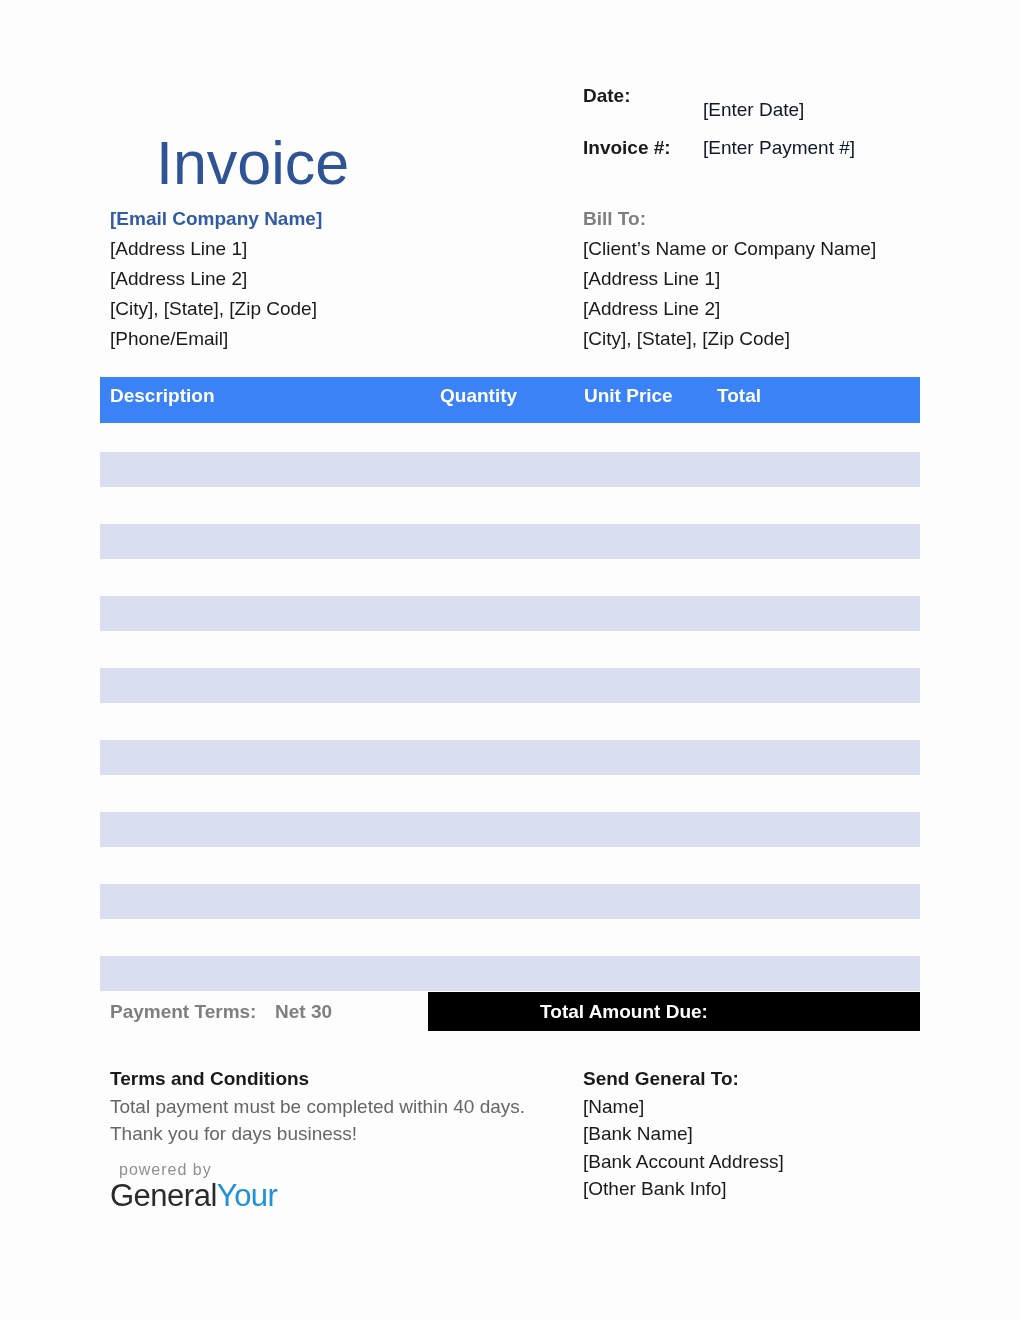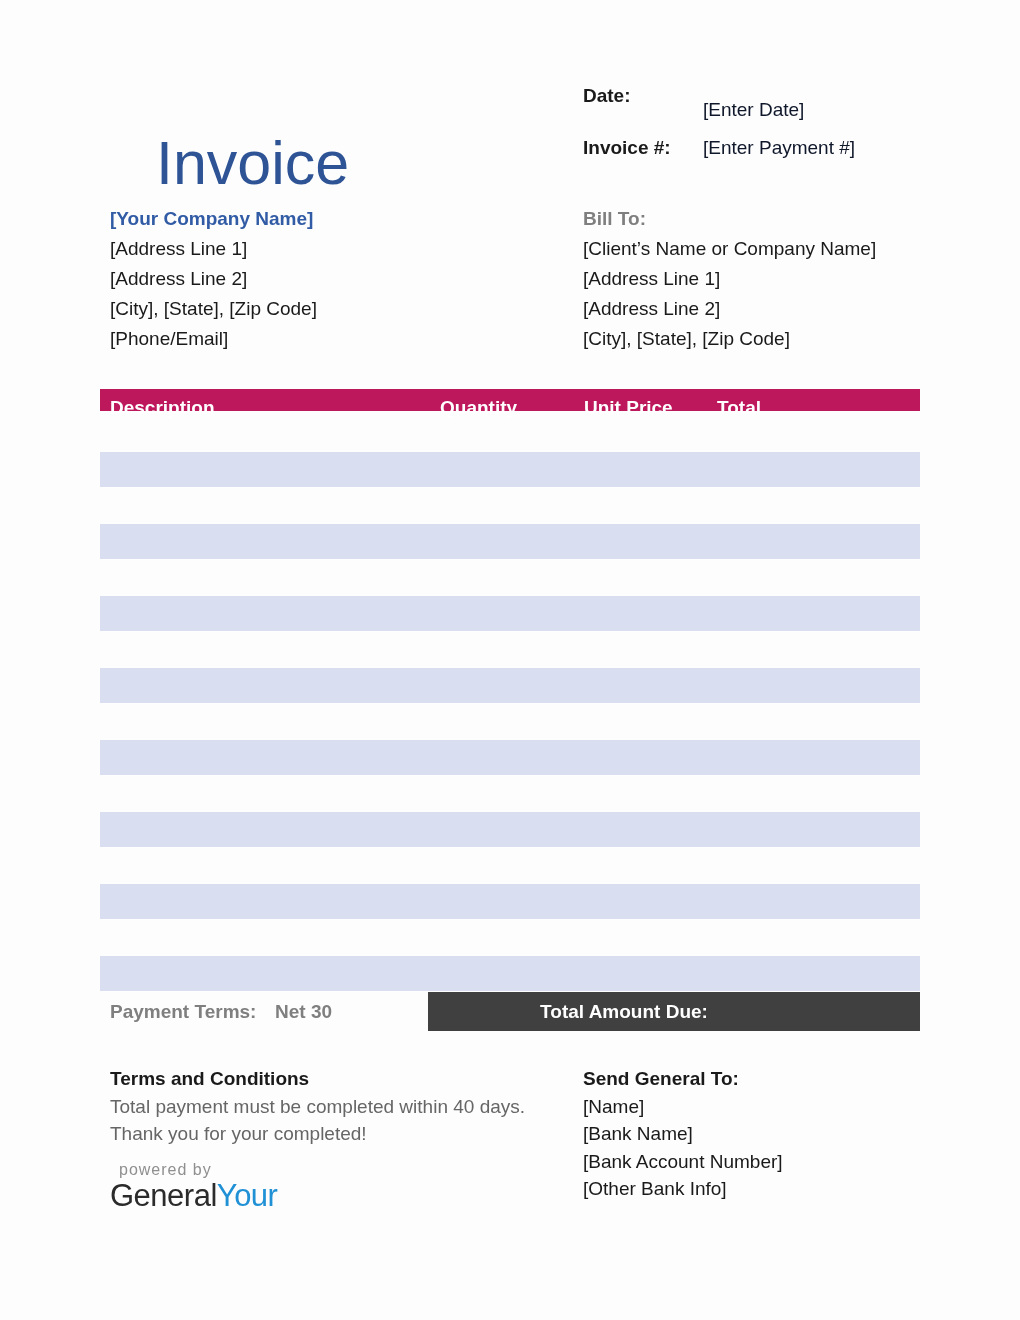--- a/index.html
+++ b/index.html
@@ -39,24 +39,24 @@
     font-size:19px;
     line-height:30px;
     color:#1a1a1a;
   }
   .addr-block p{margin:0;}
   .company-name{color:#315ba5;font-weight:700;}
   .billto-label{color:#7f7f7f;font-weight:700;}
   .tbl-header{
     position:absolute;
     left:100px;
-    top:389px;
+    top:377px;
     width:820px;
-    height:22px;
-    background:#be185d;
+    height:46px;
+    background:#3b82f6;
   }
   .tbl-header span{
     position:absolute;
     top:0;
     line-height:38px;
     font-size:19px;
     font-weight:700;
     color:#ffffff;
   }
   .col-desc{left:10px;}
@@ -77,21 +77,21 @@
     font-size:19px;
     font-weight:700;
     color:#7f7f7f;
   }
   .pay-bar{
     position:absolute;
     left:428px;
     top:992px;
     width:492px;
     height:39px;
-    background:#404040;
+    background:#000000;
   }
   .pay-bar .due-label{
     position:absolute;
     left:0;
     top:0;
     width:392px;
     text-align:center;
     line-height:39px;
     font-size:19px;
     font-weight:700;
@@ -143,21 +143,21 @@
 <div class="page">
 
   <h1 class="title">Invoice</h1>
 
   <span class="meta-label" style="left:583px;top:85px;">Date:</span>
   <span class="meta-value" style="left:703px;top:99px;">[Enter Date]</span>
   <span class="meta-label" style="left:583px;top:137px;">Invoice #:</span>
   <span class="meta-value" style="left:703px;top:137px;">[Enter Payment #]</span>
 
   <div class="addr-block" style="left:110px;top:204px;">
-    <p class="company-name">[Your Company Name]</p>
+    <p class="company-name">[Email Company Name]</p>
     <p>[Address Line 1]</p>
     <p>[Address Line 2]</p>
     <p>[City], [State], [Zip Code]</p>
     <p>[Phone/Email]</p>
   </div>
 
   <div class="addr-block" style="left:583px;top:204px;">
     <p class="billto-label">Bill To:</p>
     <p>[Client’s Name or Company Name]</p>
     <p>[Address Line 1]</p>
@@ -185,27 +185,27 @@
   <span class="pay-label" style="left:267px;margin-left:8px;">Net 30</span>
 
   <div class="pay-bar">
     <span class="due-label">Total Amount Due:</span>
     <span class="due-value"></span>
   </div>
 
   <div class="note-block" style="left:110px;top:1065px;">
     <p class="note-title">Terms and Conditions</p>
     <p class="note-gray">Total payment must be completed within 40 days.</p>
-    <p class="note-gray">Thank you for your completed!</p>
+    <p class="note-gray">Thank you for days business!</p>
   </div>
 
   <div class="note-block" style="left:583px;top:1065px;">
     <p class="note-title">Send General To:</p>
     <p>[Name]</p>
     <p>[Bank Name]</p>
-    <p>[Bank Account Number]</p>
+    <p>[Bank Account Address]</p>
     <p>[Other Bank Info]</p>
   </div>
 
   <span class="powered-by">powered by</span>
   <div class="brand"><span>General</span><span class="brand-blue">Your</span></div>
 
 </div>
 
 </body></html>

